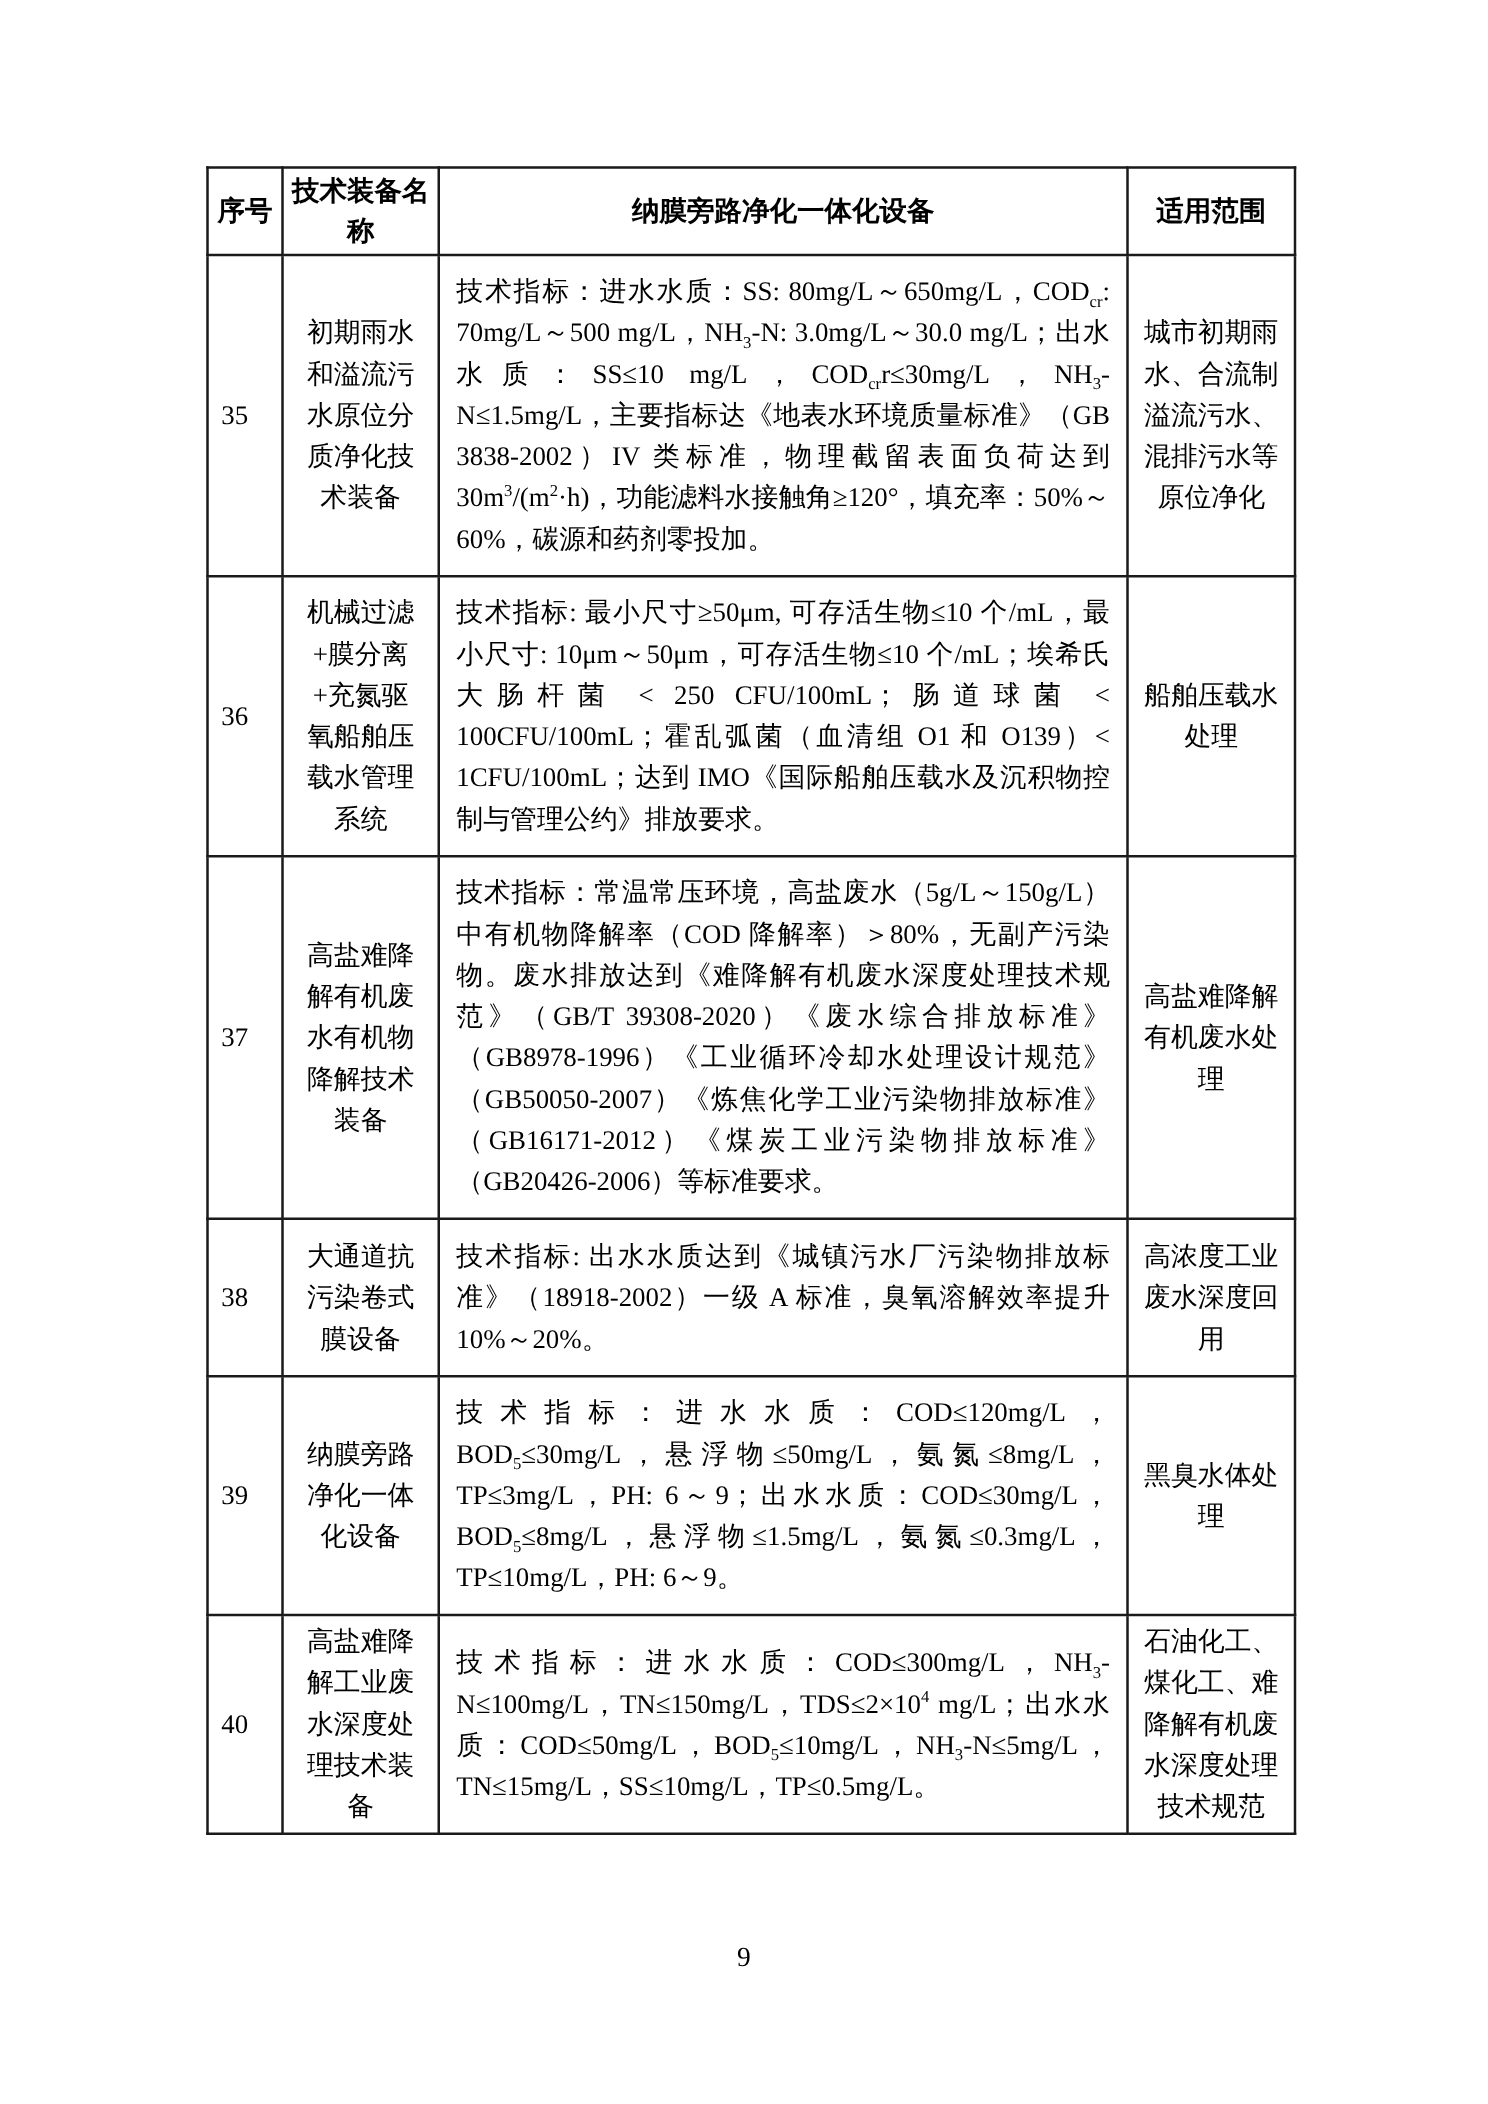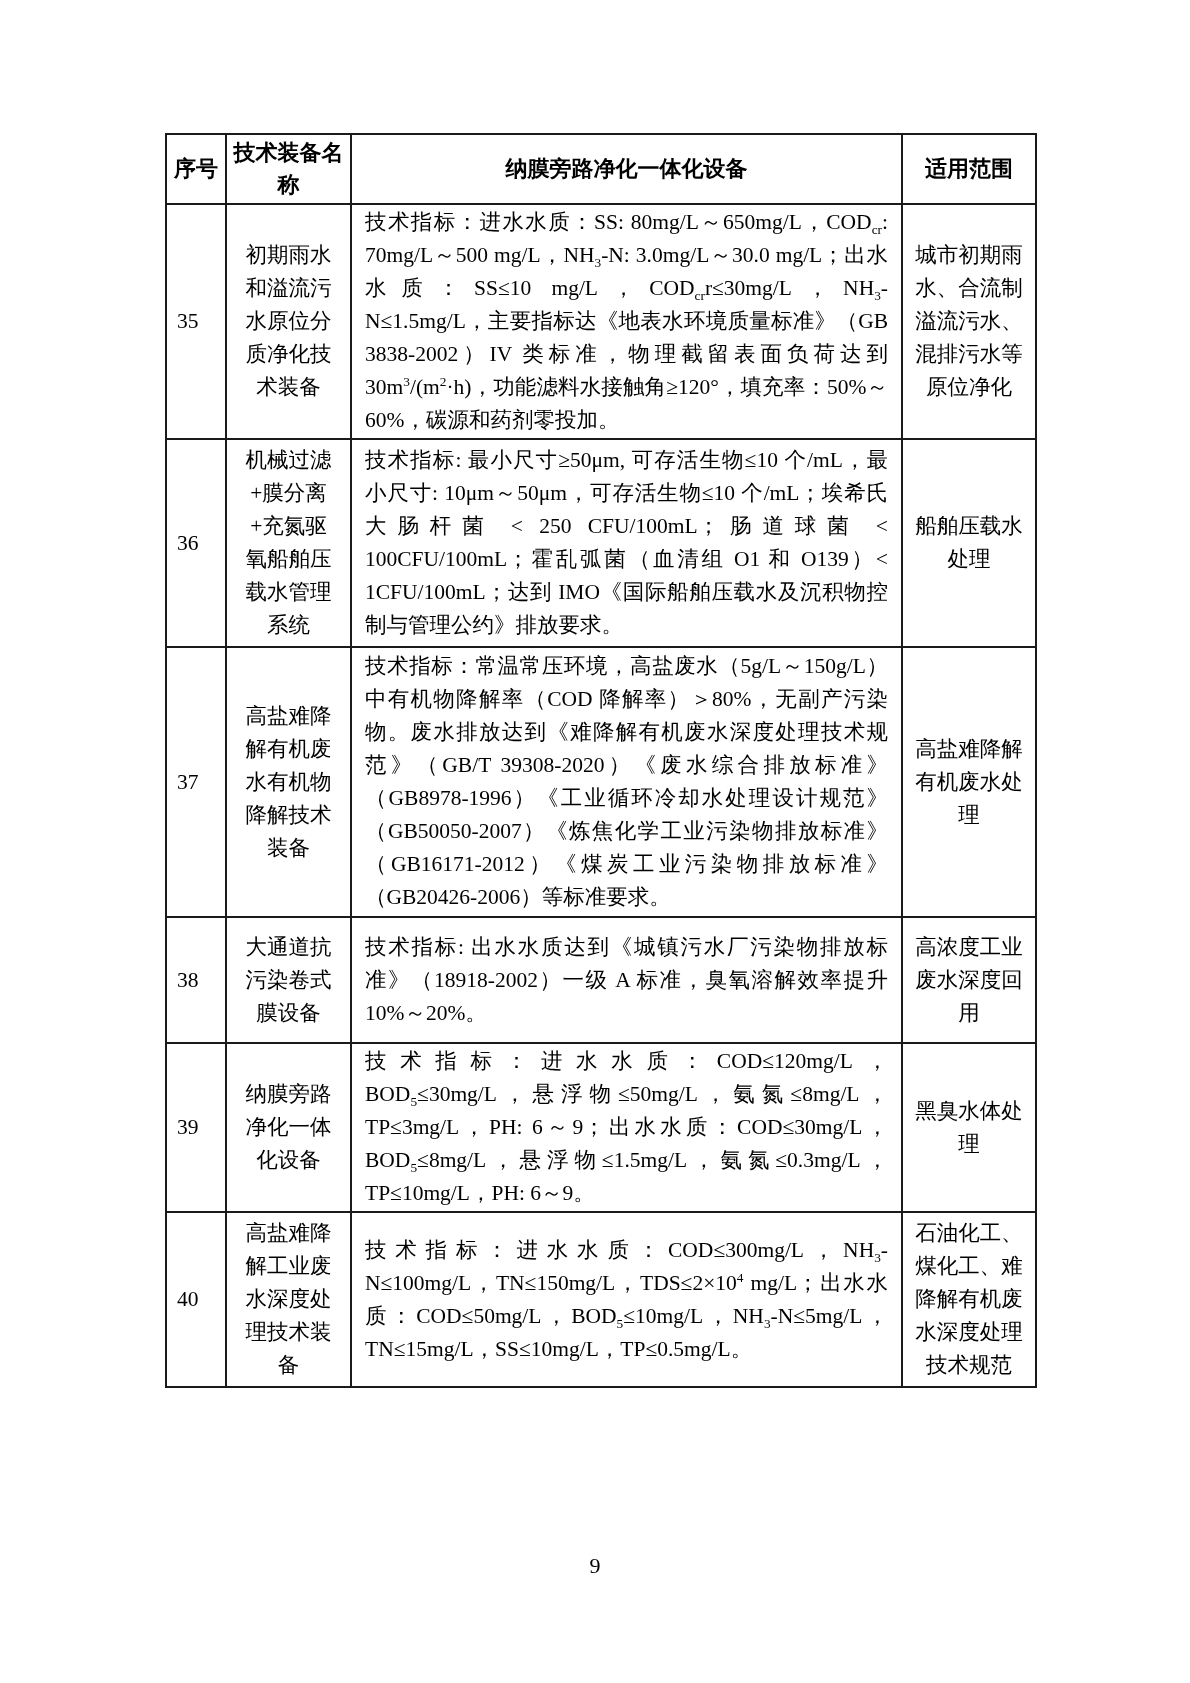--- a/index.html
+++ b/index.html
@@ -54,21 +54,21 @@
     text-align: left;
   }
   td.name-cell {
     text-align: center;
     padding: 4px 14px;
     margin-left: 44px;
   }
   td.ind-cell {
     text-align: justify;
     text-align-last: left;
-    padding: 1px 13px;
+    padding: 12px 13px;
   }
   td.scope-cell {
     text-align: center;
     padding: 4px 11px;
     border-radius: 21px;
   }
   td sub {
     font-size: 0.62em;
     line-height: 0;
   }

